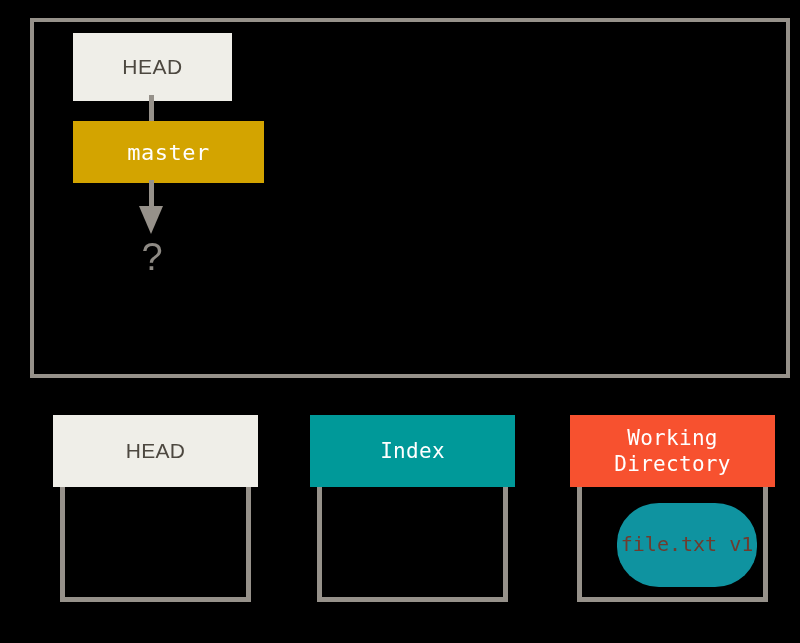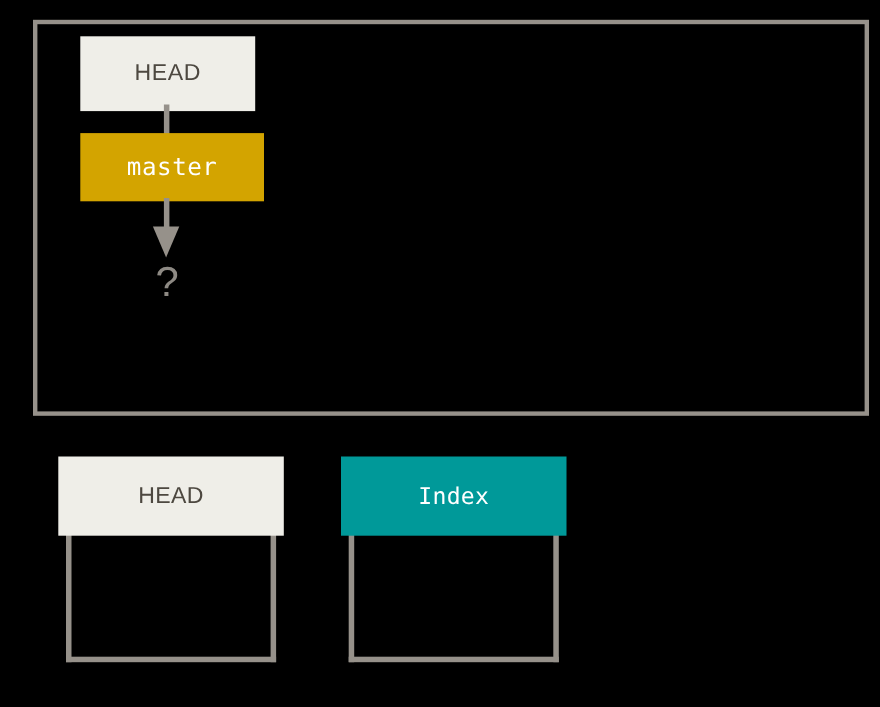--- a/index.html
+++ b/index.html
@@ -67,21 +67,21 @@
     background: #efeee8;
     color: #4d4840;
     font-family: "Liberation Sans", sans-serif;
     font-size: 21px;
     letter-spacing: 0.5px;
   }
 
   .repo-master {
     left: 61px;
     top: 121px;
-    width: 167px;
+    width: 191px;
     height: 62px;
     background: #d3a400;
     color: #ffffff;
     font-family: "DejaVu Sans Mono", "Liberation Mono", monospace;
     font-size: 22px;
     letter-spacing: 0.5px;
   }
 
   
   .conn-a {
@@ -230,14 +230,22 @@
   <div class="area area-1">
     <div class="area-header hdr-head">HEAD</div>
     <div class="area-body"></div>
   </div>
 
   <div class="area area-2">
     <div class="area-header hdr-index">Index</div>
     <div class="area-body"></div>
   </div>
 
+  <div class="area area-3">
+    <div class="area-header hdr-wd">Working
+Directory</div>
+    <div class="area-body">
+      <div class="file-blob">file.txt
+v1</div>
+    </div>
+  </div>
 
 </div>
 
 </body></html>

